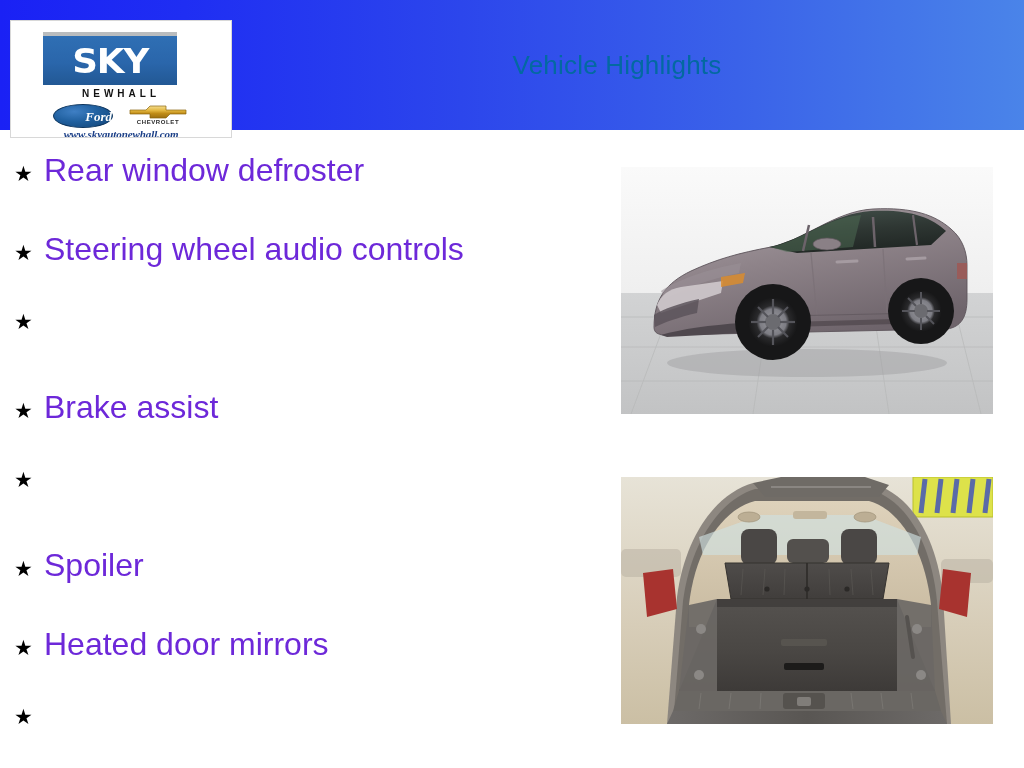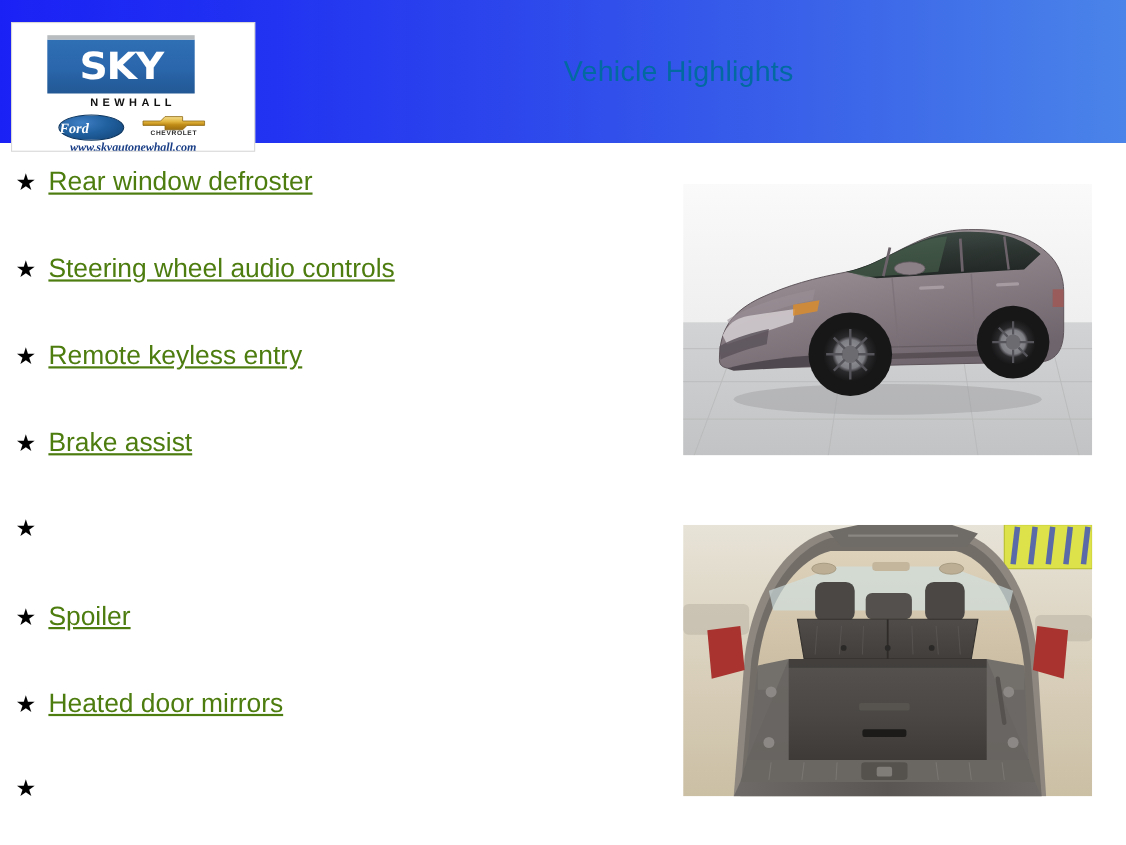--- a/index.html
+++ b/index.html
@@ -94,21 +94,21 @@
   }
   .ford-oval {
     width: 60px;
     height: 24px;
     border-radius: 50%;
     background: radial-gradient(ellipse at 35% 30%, #3f7fc4 0%, #20609f 45%, #124274 100%);
     border: 1px solid #0e365f;
     box-sizing: border-box;
     display: flex;
     align-items: center;
-    justify-content: flex-start;
+    justify-content: flex-end;
   }
   .ford-text {
     color: #ffffff;
     font-family: "Liberation Serif", serif;
     font-style: italic;
     font-weight: bold;
     font-size: 13px;
     line-height: 1;
   }
   .chev-wrap {
@@ -182,25 +182,24 @@
   }
   .bullet-star {
     width: 30px;
     flex: 0 0 30px;
     font-size: 21px;
     line-height: 1;
     color: #000000;
     font-family: "DejaVu Sans", sans-serif;
   }
   .feature-label {
-    font-size: 24px;
+    font-size: 32px;
     line-height: 1;
-    color: #4d7c0f;
+    color: #6d28d9;
     font-family: "Liberation Sans", sans-serif;
-    text-decoration: underline;
   }
 
   
   .photo {
     position: absolute;
     overflow: hidden;
     background: #ffffff;
   }
   .photo-exterior {
     left: 621px;
@@ -260,21 +259,20 @@
   <div class="feature-item">
     <span class="bullet-star">★</span>
     <span class="feature-label">Rear window defroster</span>
   </div>
   <div class="feature-item">
     <span class="bullet-star">★</span>
     <span class="feature-label">Steering wheel audio controls</span>
   </div>
   <div class="feature-item">
     <span class="bullet-star">★</span>
-    <span class="feature-label">Remote keyless entry</span>
   </div>
   <div class="feature-item">
     <span class="bullet-star">★</span>
     <span class="feature-label">Brake assist</span>
   </div>
   <div class="feature-item">
     <span class="bullet-star">★</span>
   </div>
   <div class="feature-item">
     <span class="bullet-star">★</span>

